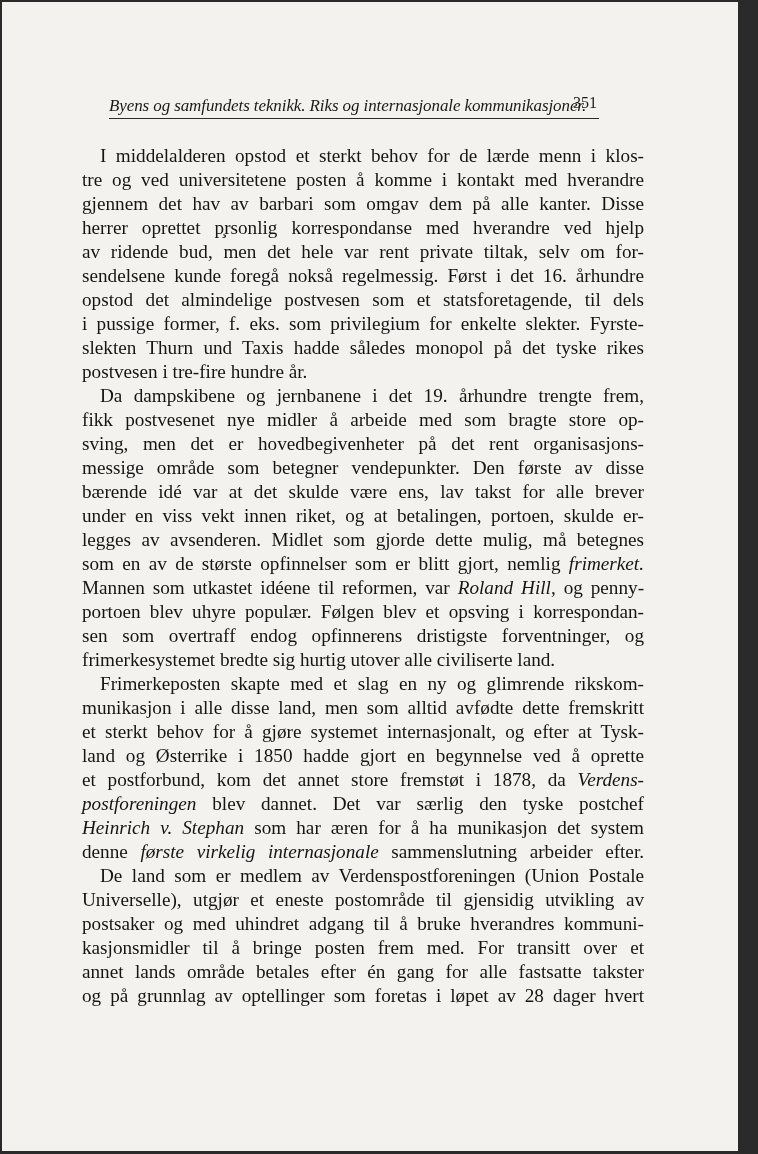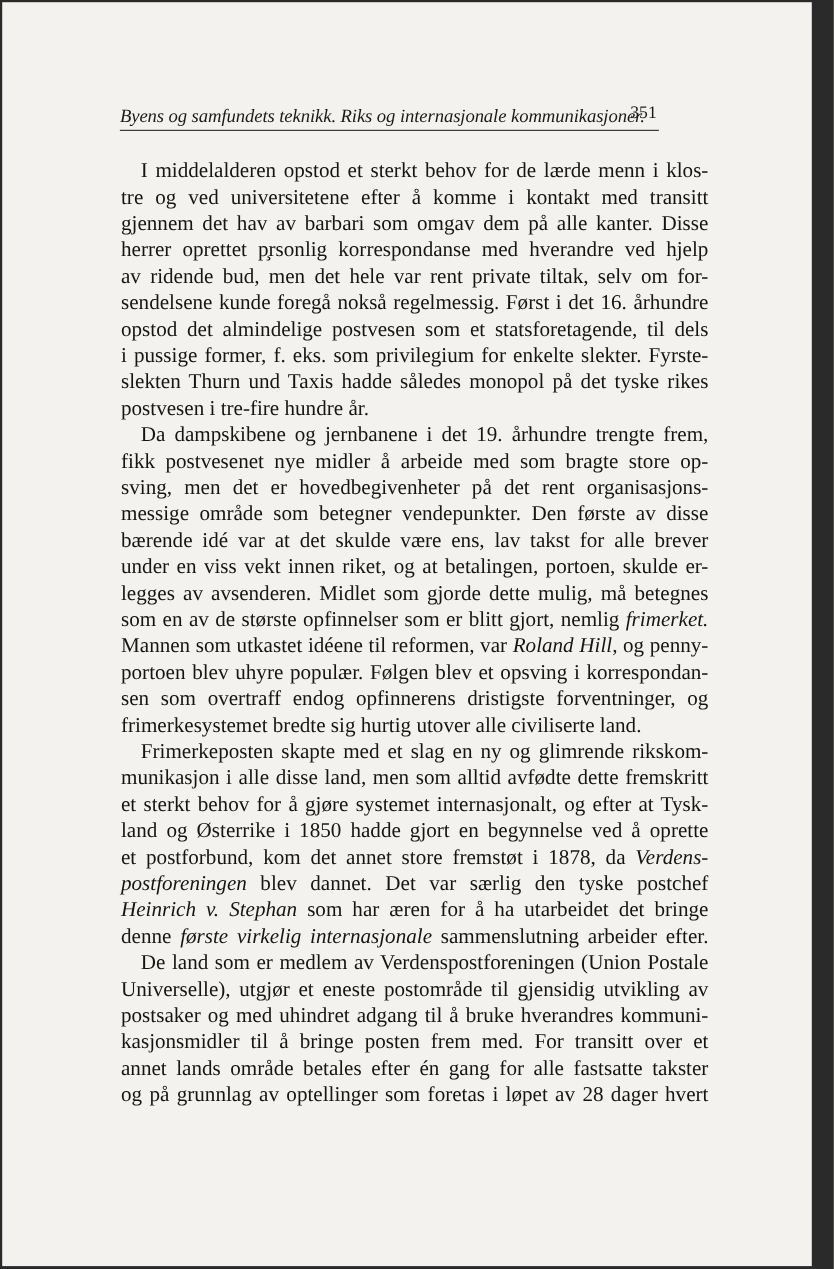--- a/index.html
+++ b/index.html
@@ -25,41 +25,41 @@
   .page-number {
     position: absolute; right: 2px; top: 0; font-size: 16px;
   }
   .body-text {
     position: absolute; left: 80px; top: 142px; width: 562px;
     font-family: "Liberation Serif", serif;
     font-size: 19.2px; line-height: 24px; color: #151515;
   }
   .line {
     display: block; height: 24px; white-space: nowrap;
-    text-align: justify; text-align-last: justify; margin-left: 28px;
+    text-align: justify; text-align-last: justify;
   }
   .line.last { text-align-last: left; }
   .line.indent { padding-left: 18px; }
   em { font-style: italic; }
 </style>
 </head>
 <body>
 
 <div class="page">
 
   <div class="running-head">
     <span class="running-title">Byens og samfundets teknikk. Riks og internasjonale kommunikasjoner.</span>
     <span class="page-number">351</span>
   </div>
 
   <div class="body-text">
 
     <div>
       <span class="line indent">I middelalderen opstod et sterkt behov for de lærde menn i klos-</span>
-      <span class="line">tre og ved universitetene efter å komme i kontakt med transitt</span>
+      <span class="line">tre og ved universitetene posten å komme i kontakt med hverandre</span>
       <span class="line">gjennem det hav av barbari som omgav dem på alle kanter. Disse</span>
       <span class="line">herrer oprettet p̧rsonlig korrespondanse med hverandre ved hjelp</span>
       <span class="line">av ridende bud, men det hele var rent private tiltak, selv om for-</span>
       <span class="line">sendelsene kunde foregå nokså regelmessig. Først i det 16. århundre</span>
       <span class="line">opstod det almindelige postvesen som et statsforetagende, til dels</span>
       <span class="line">i pussige former, f. eks. som privilegium for enkelte slekter. Fyrste-</span>
       <span class="line">slekten Thurn und Taxis hadde således monopol på det tyske rikes</span>
       <span class="line last">postvesen i tre-fire hundre år.</span>
     </div>
 
@@ -78,21 +78,21 @@
       <span class="line last">frimerkesystemet bredte sig hurtig utover alle civiliserte land.</span>
     </div>
 
     <div>
       <span class="line indent">Frimerkeposten skapte med et slag en ny og glimrende rikskom-</span>
       <span class="line">munikasjon i alle disse land, men som alltid avfødte dette fremskritt</span>
       <span class="line">et sterkt behov for å gjøre systemet internasjonalt, og efter at Tysk-</span>
       <span class="line">land og Østerrike i 1850 hadde gjort en begynnelse ved å oprette</span>
       <span class="line"><span>et postforbund, kom det annet store fremstøt i 1878, da</span> <em>Verdens-</em></span>
       <span class="line"><em>postforeningen</em> <span>blev dannet. Det var særlig den tyske postchef</span></span>
-      <span class="line"><em>Heinrich v. Stephan</em> <span>som har æren for å ha utarbeidet det bringe</span></span>
+      <span class="line"><em>Heinrich v. Stephan</em> <span>som har æren for å ha munikasjon det system</span></span>
       <span class="line"><span>denne</span> <em>første virkelig internasjonale</em> <span>sammenslutning arbeider efter.</span></span>
     </div>
 
     <div>
       <span class="line indent">De land som er medlem av Verdenspostforeningen (Union Postale</span>
       <span class="line">Universelle), utgjør et eneste postområde til gjensidig utvikling av</span>
       <span class="line">postsaker og med uhindret adgang til å bruke hverandres kommuni-</span>
       <span class="line">kasjonsmidler til å bringe posten frem med. For transitt over et</span>
       <span class="line">annet lands område betales efter én gang for alle fastsatte takster</span>
       <span class="line">og på grunnlag av optellinger som foretas i løpet av 28 dager hvert</span>

